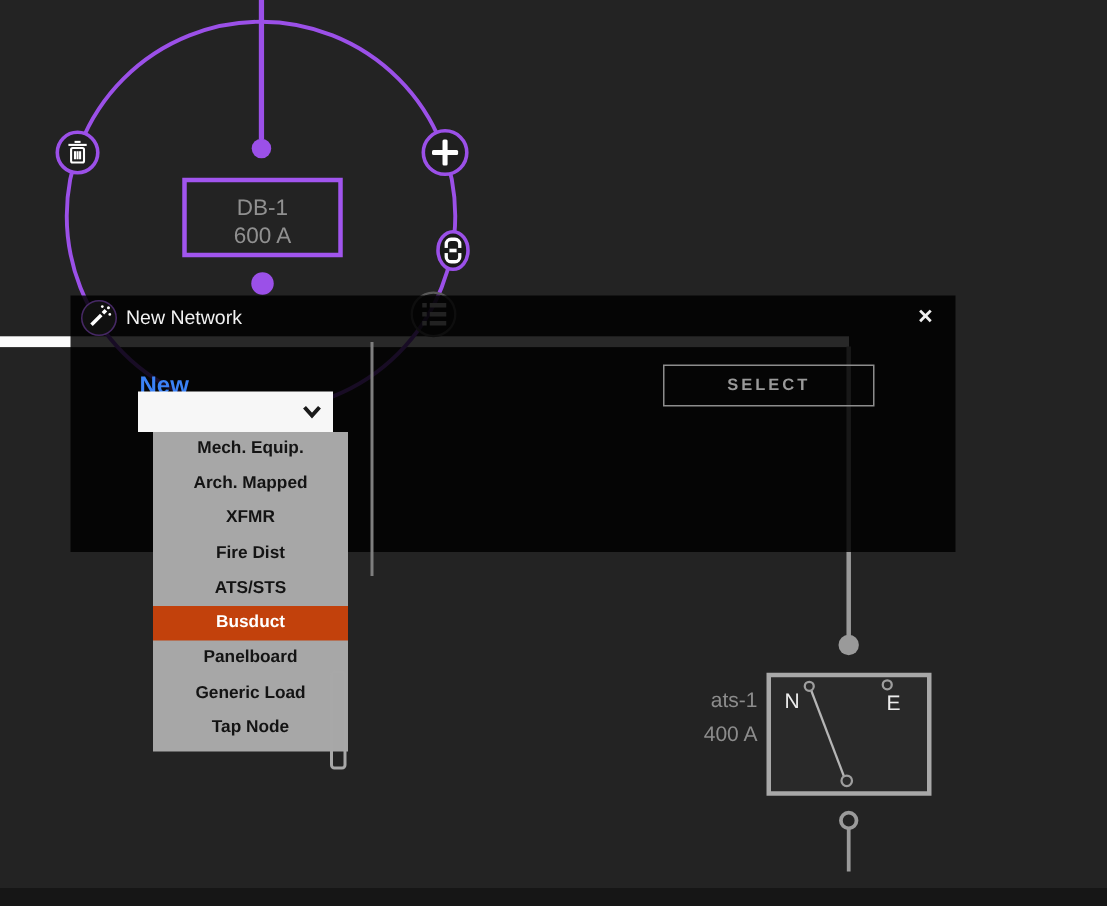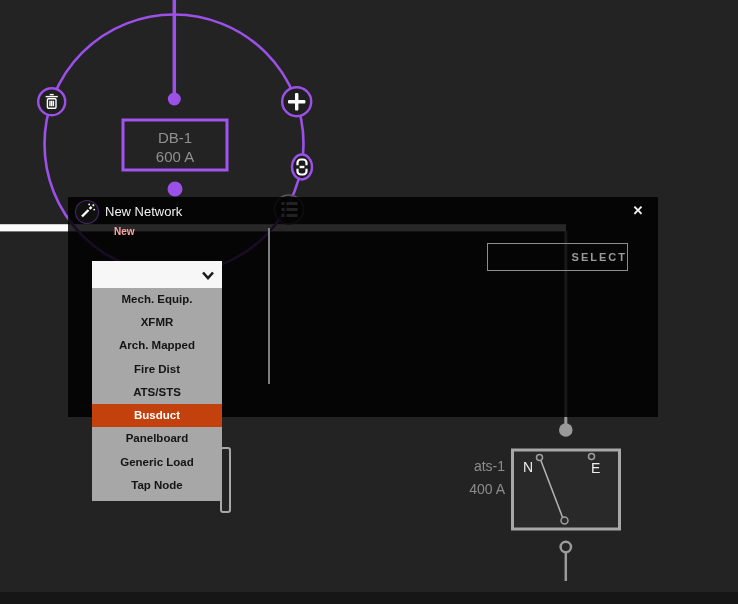--- a/index.html
+++ b/index.html
@@ -1,41 +1,41 @@
 <!DOCTYPE html>
 <html><head>
 <meta charset="utf-8">
 <style>
   html,body{margin:0;padding:0;background:#232323;width:738px;height:604px;
     overflow:hidden;font-family:"Liberation Sans",sans-serif;}
   #stage{position:relative;width:738px;height:604px;background:#232323;}
   #canvas-svg{position:absolute;left:0;top:0;z-index:1;}
   
-  #dialog{position:absolute;left:47px;top:197px;width:590px;height:220px;
-    background:rgba(0,0,0,0.845);z-index:2;margin-left:21px;}
+  #dialog{position:absolute;left:47px;top:197px;width:590px;height:171px;
+    background:rgba(0,0,0,0.845);z-index:2;}
   #dlg-header{position:absolute;left:0;top:0;width:100%;height:30px;}
   #wand-btn{position:absolute;left:7px;top:3px;width:24px;height:24px;border-radius:50%;
     background:#101010;border:1.5px solid rgba(155,80,232,0.4);box-sizing:border-box;}
   #dlg-title{position:absolute;left:37px;top:0;height:30px;line-height:30px;
     color:#f2f2f2;font-size:13px;}
   #dlg-close{position:absolute;right:10px;top:4px;width:20px;height:20px;line-height:20px;
     text-align:center;color:#f2f2f2;font-size:13px;font-weight:bold;cursor:pointer;}
-  #new-label{position:absolute;left:46px;top:29px;color:#fca5a5;font-size:10px;font-weight:bold;}
+  #new-label{position:absolute;left:46px;top:52px;color:#3b82f6;font-size:16px;font-weight:bold;}
   #dlg-divider{position:absolute;left:200px;top:31px;width:2px;height:156px;background:#7e7e7e;}
-  #select-btn{position:absolute;left:419px;top:46px;width:141px;height:28px;
+  #select-btn{position:absolute;left:395px;top:46px;width:141px;height:28px;
     background:transparent;border:1px solid #8d8d8d;color:#9a9a9a;font-size:11px;
     font-weight:600;letter-spacing:2px;font-family:"Liberation Sans",sans-serif;
-    text-align:right;line-height:26px;box-sizing:border-box;cursor:pointer;}
+    text-align:center;line-height:26px;box-sizing:border-box;cursor:pointer;}
   
   #combobox{position:absolute;left:92px;top:261px;width:130px;height:27px;background:#f7f7f7;
     z-index:3;cursor:pointer;}
   #combobox .value{position:absolute;left:8px;top:0;height:27px;line-height:27px;
     font-size:12px;color:#1a1a1a;}
   #combo-chevron{position:absolute;right:7px;top:7px;width:14px;height:13px;}
-  #dropdown-list{position:absolute;left:92px;top:288px;width:130px;height:213px;
+  #dropdown-list{position:absolute;left:102px;top:288px;width:130px;height:213px;
     background:#a7a7a7;z-index:3;}
   .dd-item{height:23.23px;line-height:23.23px;text-align:center;font-size:11.5px;
     font-weight:bold;color:#141414;cursor:pointer;}
   .dd-item.highlight{background:#c2410c;color:#ffffff;}
   #dd-scroll{position:absolute;left:220px;top:447px;width:7px;height:62px;
     border:2px solid #a8a8a8;border-radius:3px;background:transparent;z-index:3;cursor:pointer;}
 </style>
 </head>
 <body>
 
@@ -141,22 +141,22 @@
     <span class="value"></span>
     <span id="combo-chevron">
       <svg width="14" height="13" viewBox="0 0 14 13">
         <polyline points="2,3.5 7,9 12,3.5" fill="none" stroke="#1a1a1a" stroke-width="2.6"></polyline>
       </svg>
     </span>
   </div>
 
   <div id="dropdown-list">
       <div class="dd-item">Mech. Equip.</div>
+      <div class="dd-item">Arch. Mapped</div>
       <div class="dd-item">XFMR</div>
-      <div class="dd-item">Arch. Mapped</div>
       <div class="dd-item">Fire Dist</div>
       <div class="dd-item">ATS/STS</div>
       <div class="dd-item highlight">Busduct</div>
       <div class="dd-item">Panelboard</div>
       <div class="dd-item">Generic Load</div>
       <div class="dd-item">Tap Node</div>
     </div>
 
   <div id="dd-scroll"></div>
 

